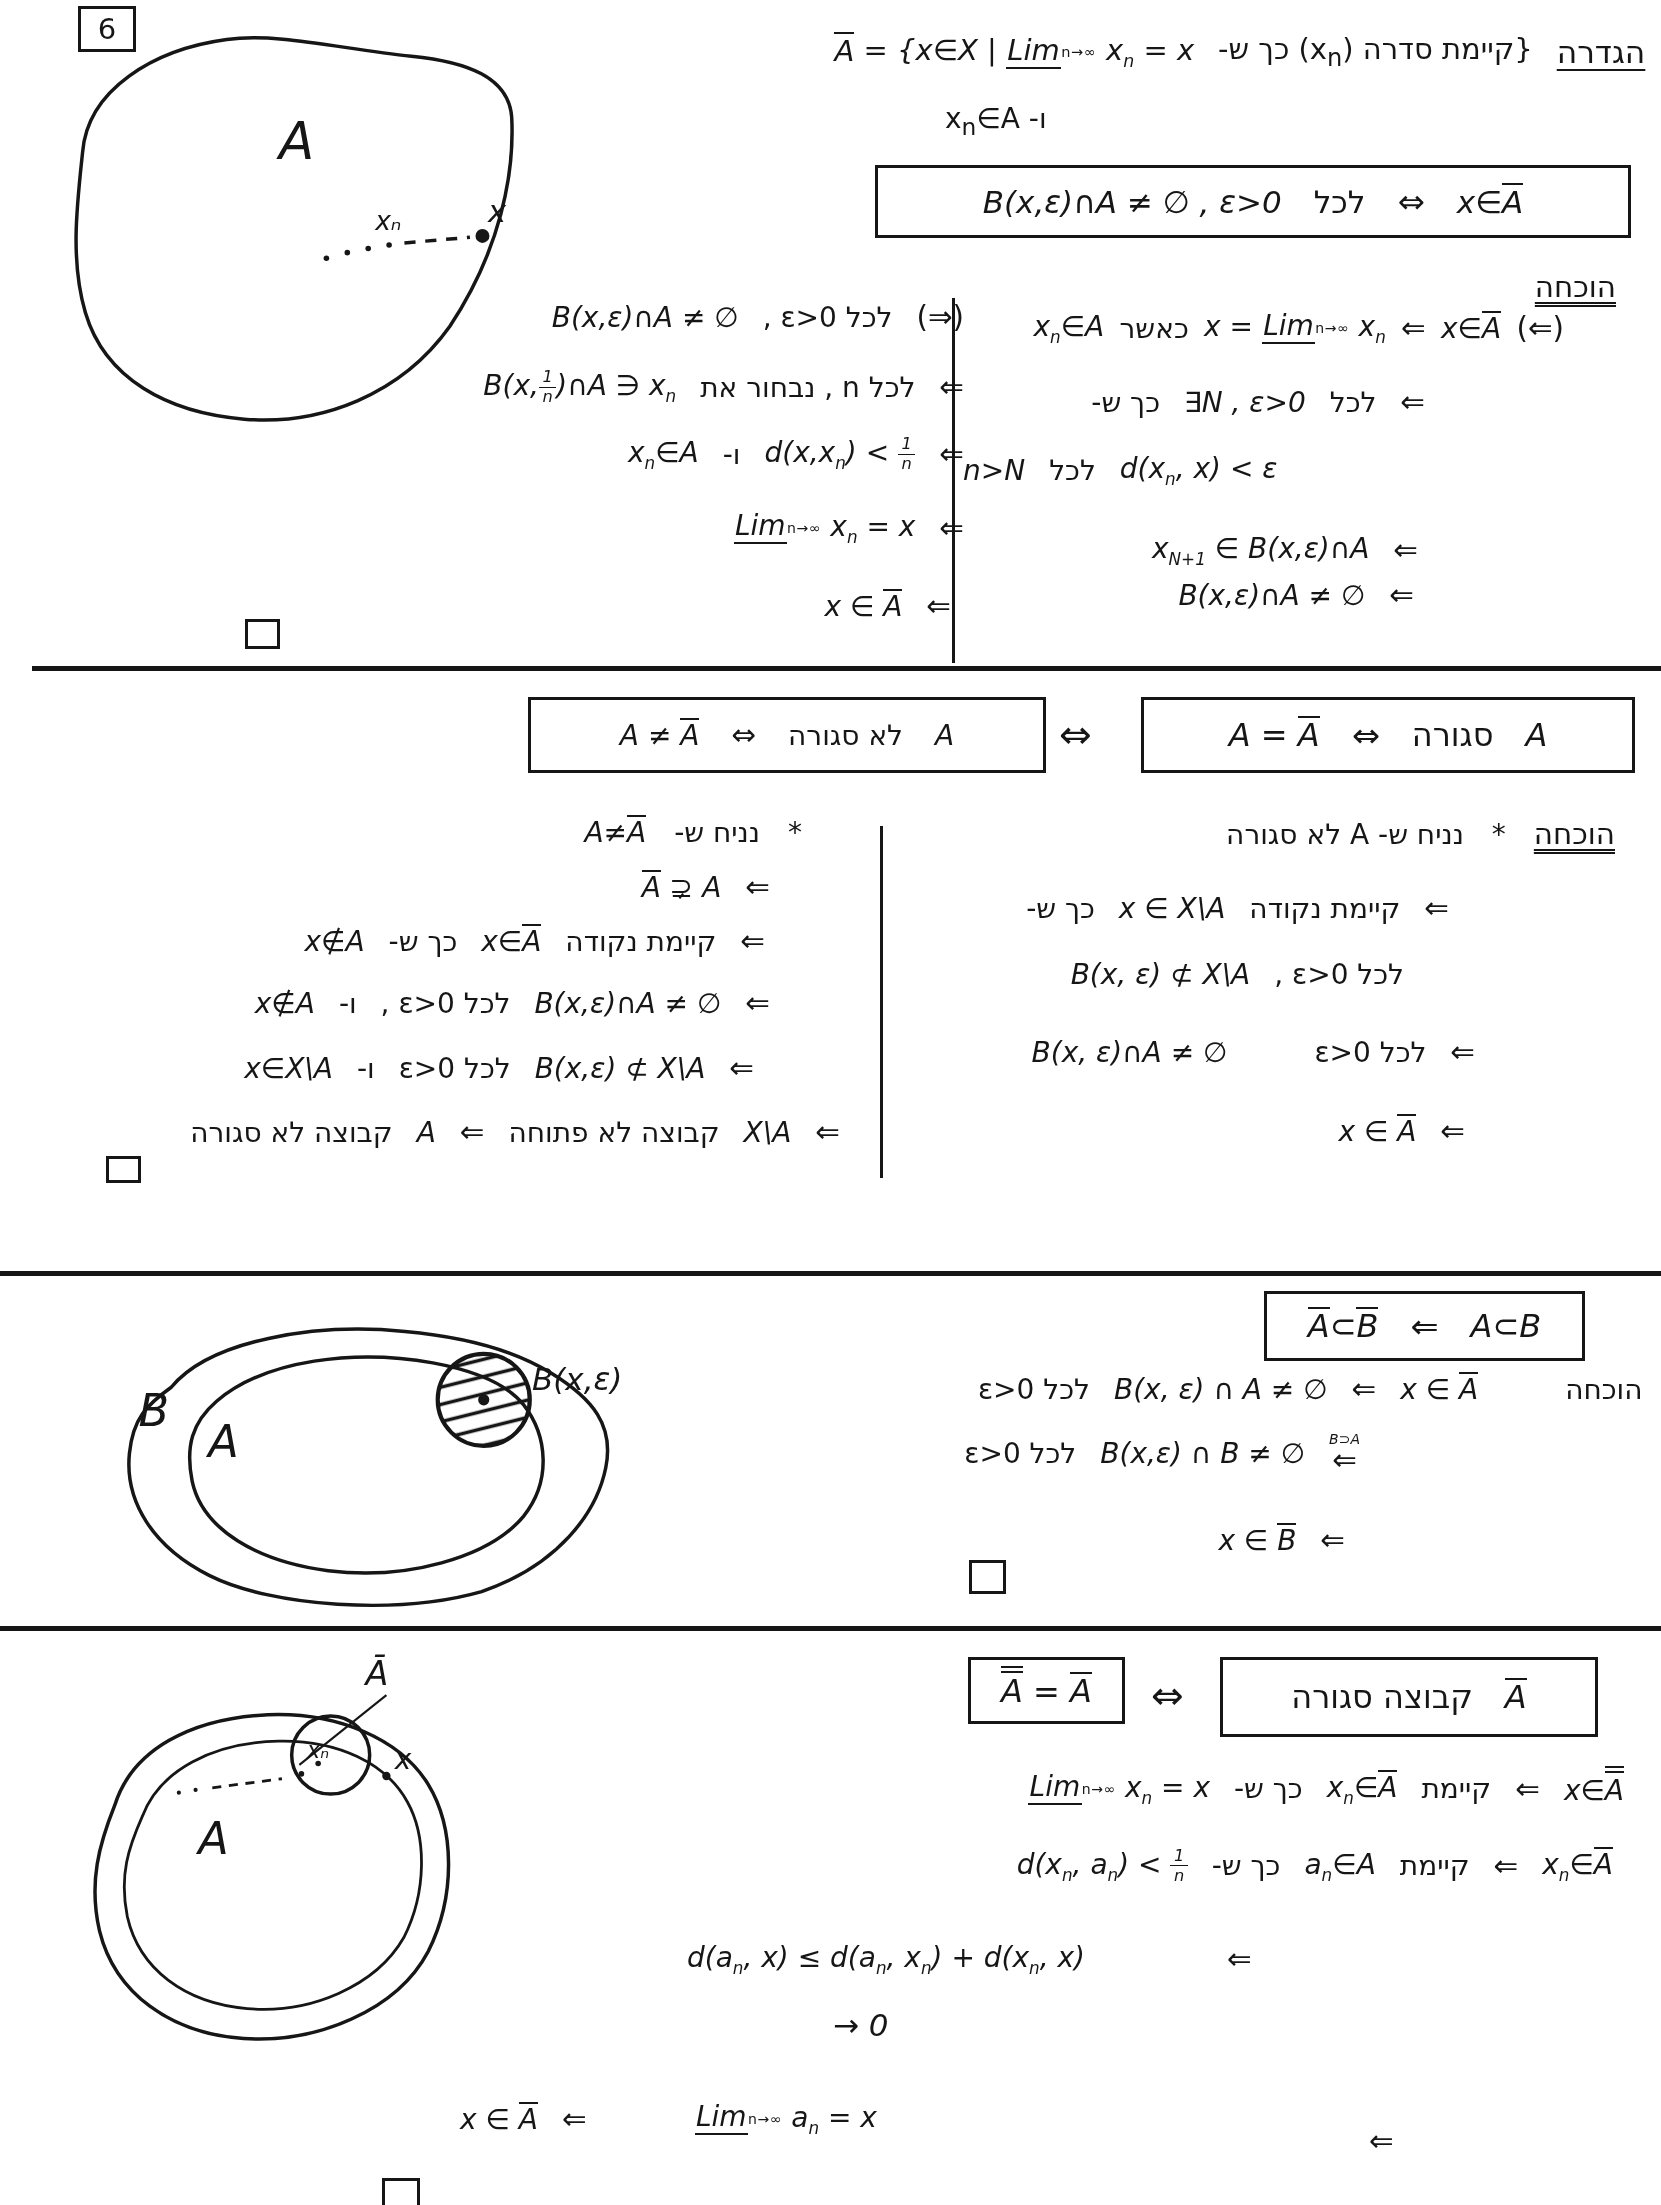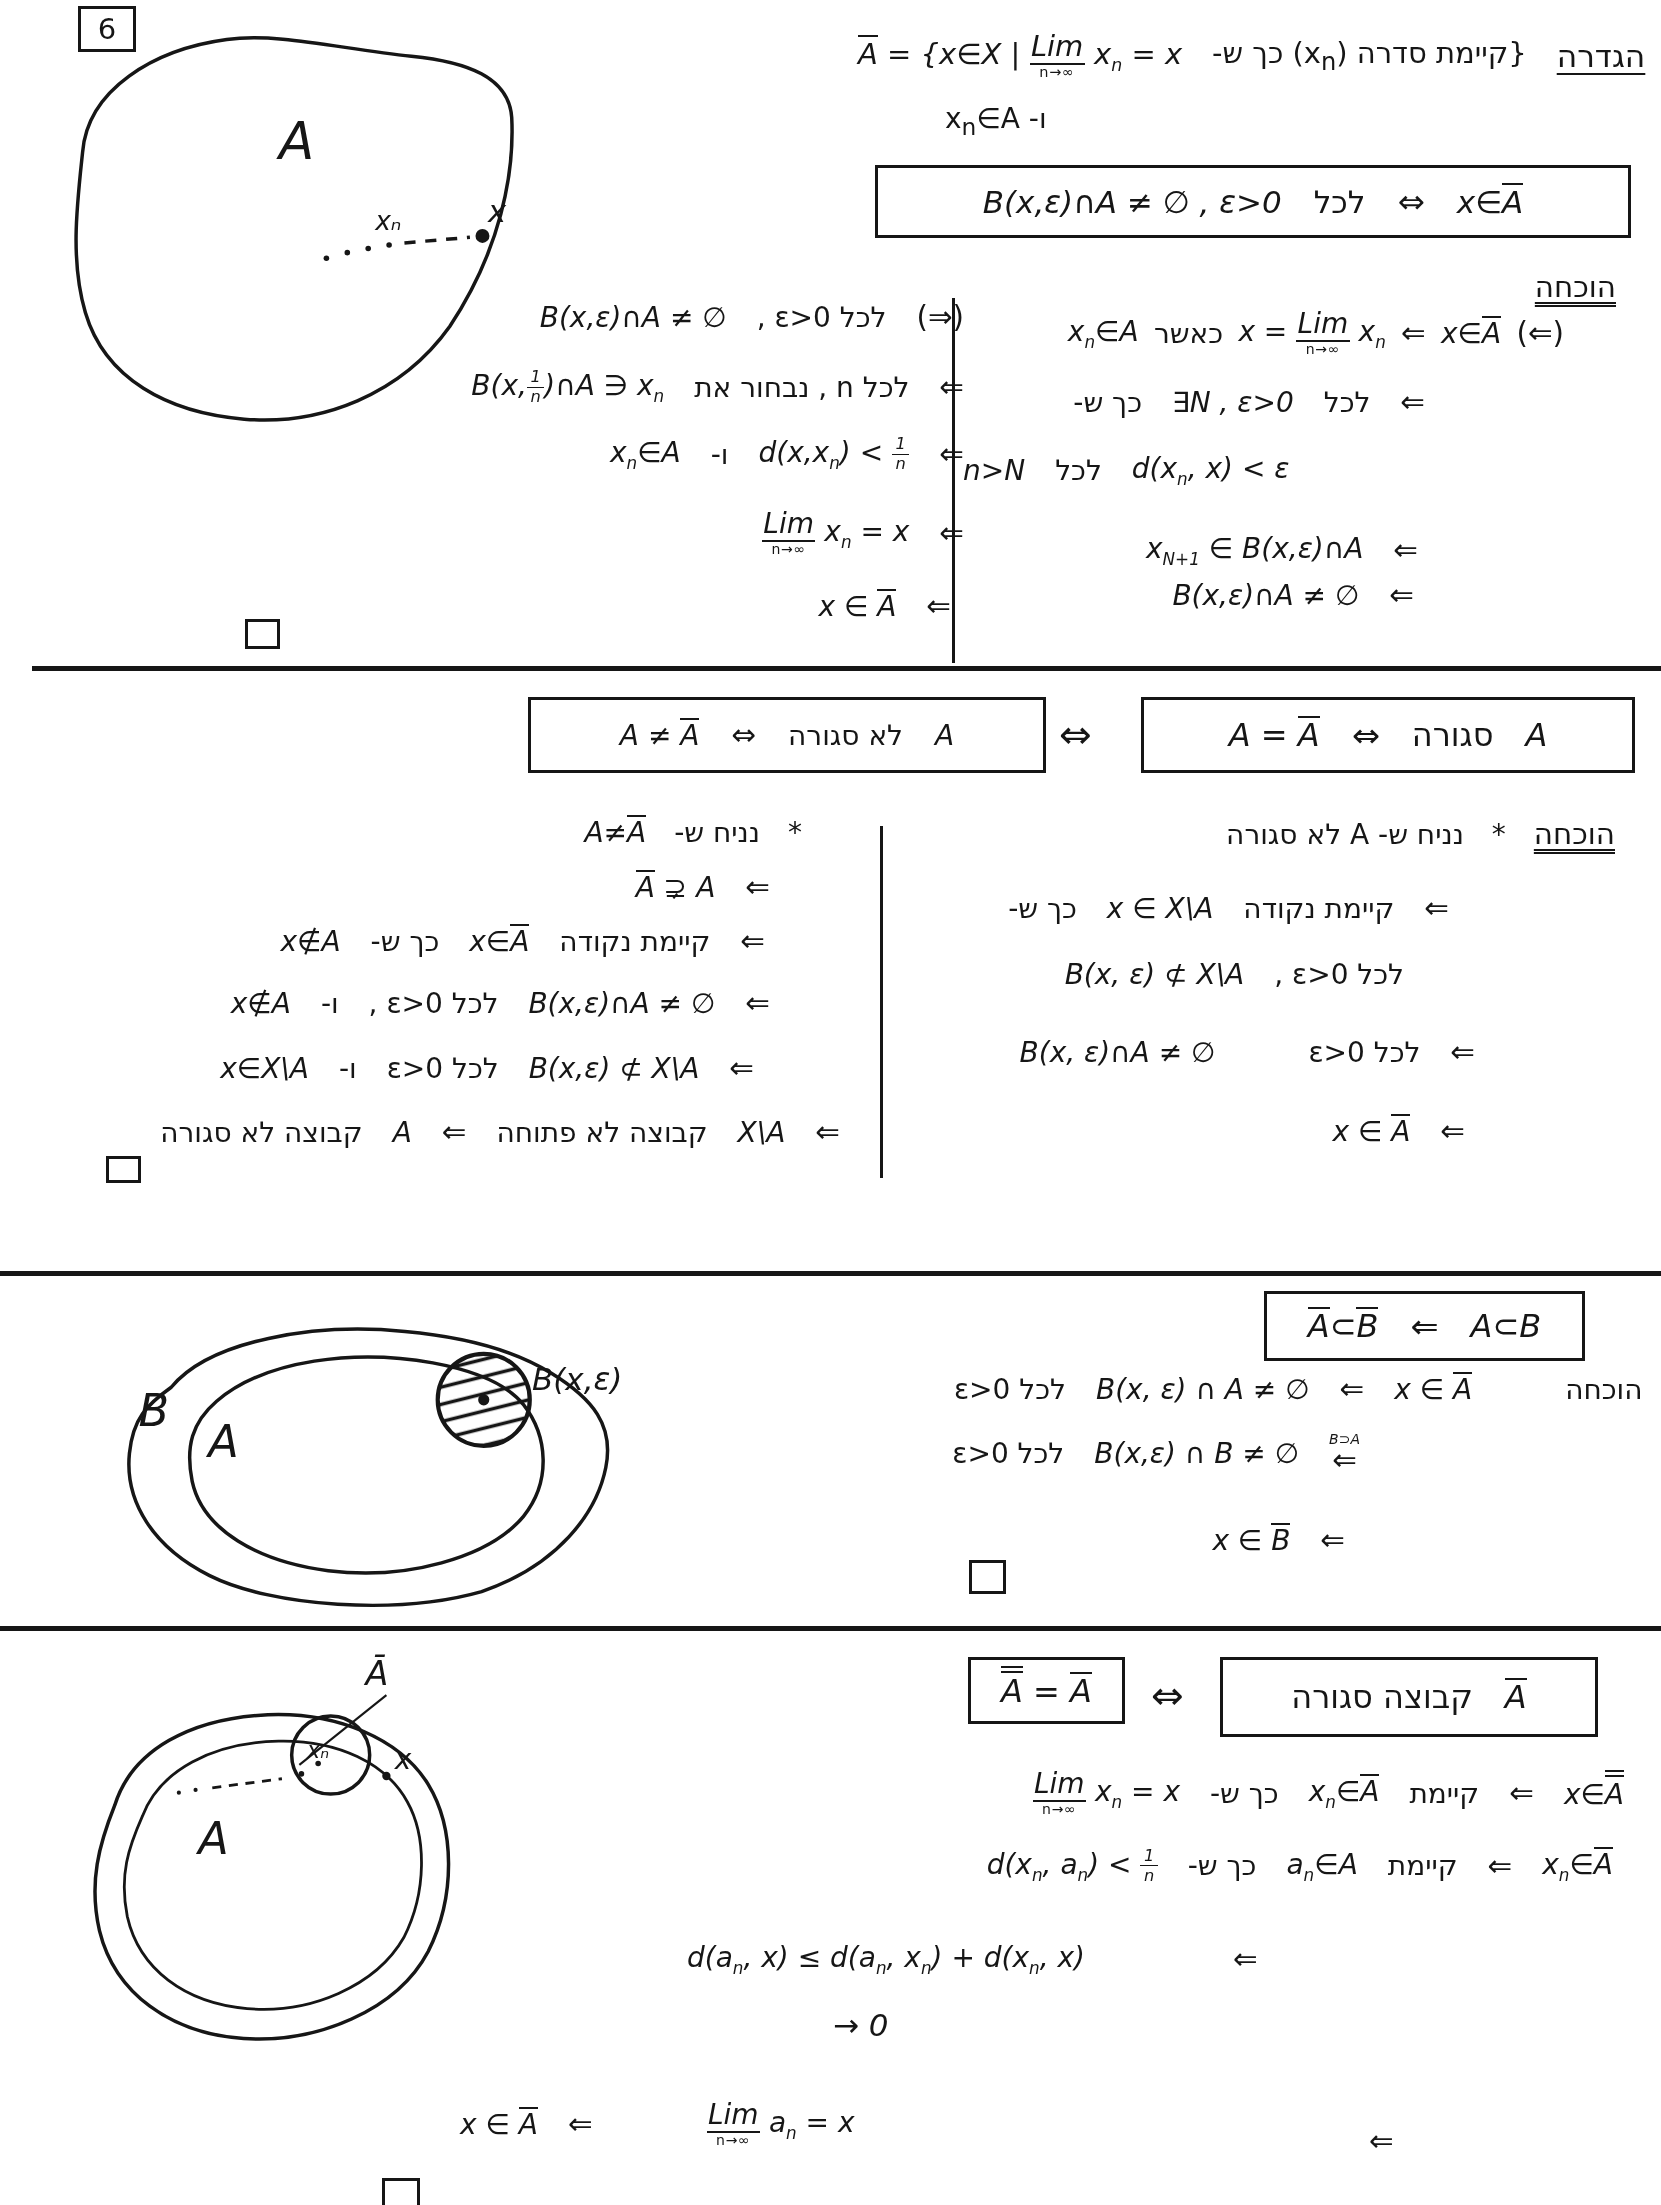--- a/index.html
+++ b/index.html
@@ -1,30 +1,30 @@
 <!DOCTYPE html>
 <html style="font-size:11px"><head>
 <meta charset="utf-8">
 <style>
   html,body{margin:0;padding:0;background:#e8e8e4;}
   #page{position:relative;width:1662px;height:2205px;background:#ffffff;color:#161616;
         font-family:"DejaVu Sans",sans-serif;overflow:hidden;}
-  .row{position:absolute;display:flex;align-items:center;gap:30px;font-size:28px;white-space:nowrap;}
+  .row{position:absolute;display:flex;align-items:center;gap:24px;font-size:28px;white-space:nowrap;}
   .seg{display:inline-block;}
   .m{direction:ltr;unicode-bidi:isolate;font-style:italic;}
   .m sub{font-size:0.6em;font-style:italic;}
   .he{direction:rtl;unicode-bidi:isolate;font-style:normal;}
   .arr{font-style:normal;font-size:1.05em;}
   .sym{font-style:normal;}
   .tuline{text-decoration:underline;text-decoration-thickness:2.1px;text-underline-offset:5.6px;font-size:1.08em;}
   .tdbl{text-decoration:underline double;text-decoration-thickness:1.7px;text-underline-offset:4.9px;font-size:1.05em;}
   .bar{display:inline-block;border-top:2.1px solid currentColor;padding-top:1.4px;line-height:1.05;}
   .dbar{display:inline-block;border-top:2.1px solid currentColor;padding-top:2.8px;line-height:1.05;position:relative;}
   .dbar::before{content:"";position:absolute;top:-7px;left:0;right:0;border-top:2.1px solid currentColor;}
-  .lim{display:inline-flex;flex-direction:column;align-items:center;line-height:1;vertical-align:middle;}
+  .lim{display:inline-flex;flex-direction:row;align-items:center;line-height:1;vertical-align:middle;}
   .lim .lt{border-bottom:2.1px solid currentColor;padding:0 1.4px 2.1px;}
   .lim .lb{font-size:0.5em;letter-spacing:0.7px;font-style:normal;}
   .fr{display:inline-flex;flex-direction:column;align-items:center;line-height:1;vertical-align:middle;font-size:0.58em;}
   .fr .ft{border-bottom:1.7px solid currentColor;padding:0 3.5px 1.4px;}
   .fr .fb{padding-top:1.4px;}
   .arrstack{display:inline-flex;flex-direction:column;align-items:center;line-height:1;font-style:normal;}
   .arrstack .anote{font-size:0.5em;font-style:italic;}
   .arrstack .aarr{font-size:1.05em;}
   .sp{margin-left:63px;}
   .sp2{margin-left:118px;}

